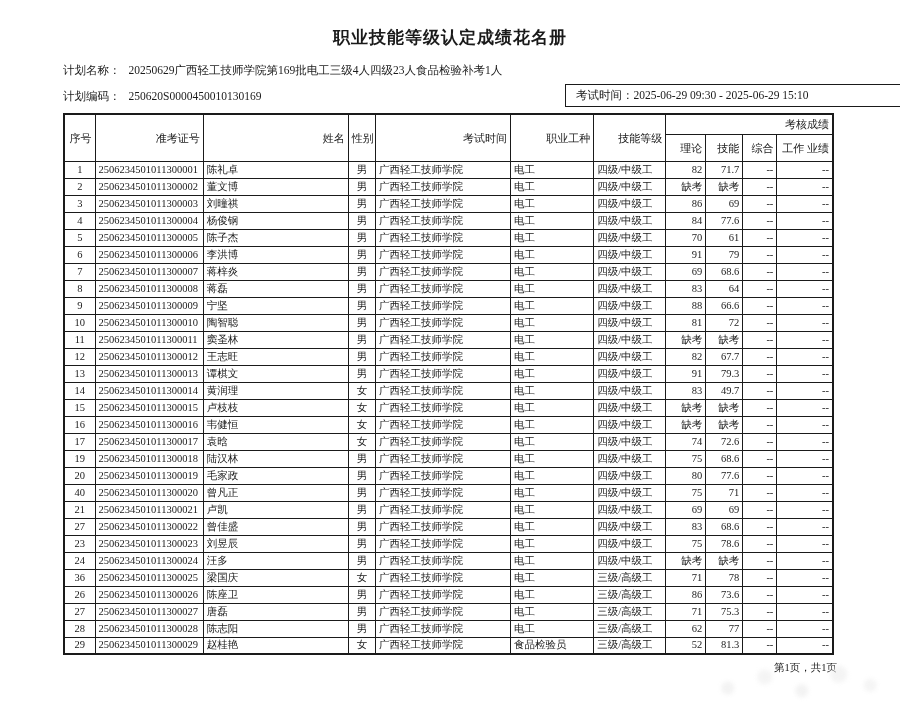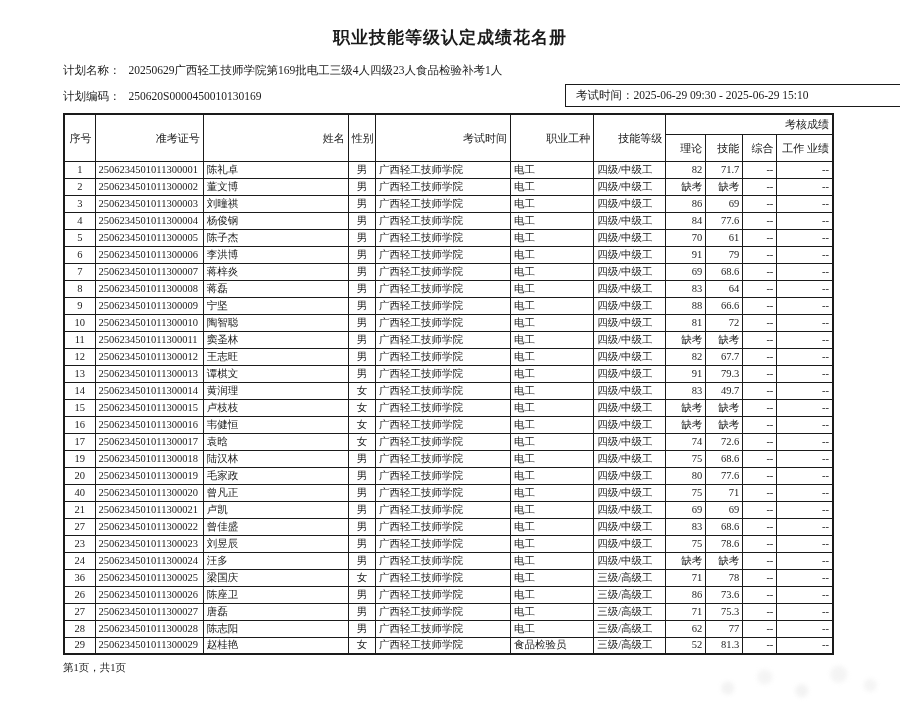--- a/index.html
+++ b/index.html
@@ -68,21 +68,21 @@
   thead tr.h-top{height:20px;}
   thead tr.h-bottom{height:27px;}
   thead th{text-align:right;font-size:11px;}
   th.th-work{white-space:pre-line;line-height:12px;}
   tbody tr{height:17px;}
   td.a-l{text-align:left;}
   td.a-c{text-align:center;}
   td.a-r{text-align:right;padding-right:5px;}
   .page-footer{
     margin-top:6px;
-    text-align:left;
+    text-align:right;
     font-size:10.5px;
   }
   .watermark{
     position:absolute;
     left:700px;top:655px;
     width:185px;height:55px;
     background:
       radial-gradient(circle at 15% 60%, #e9e9e9 0 6px, transparent 7px),
       radial-gradient(circle at 35% 40%, #ececec 0 7px, transparent 8px),
       radial-gradient(circle at 55% 65%, #e9e9e9 0 6px, transparent 7px),

